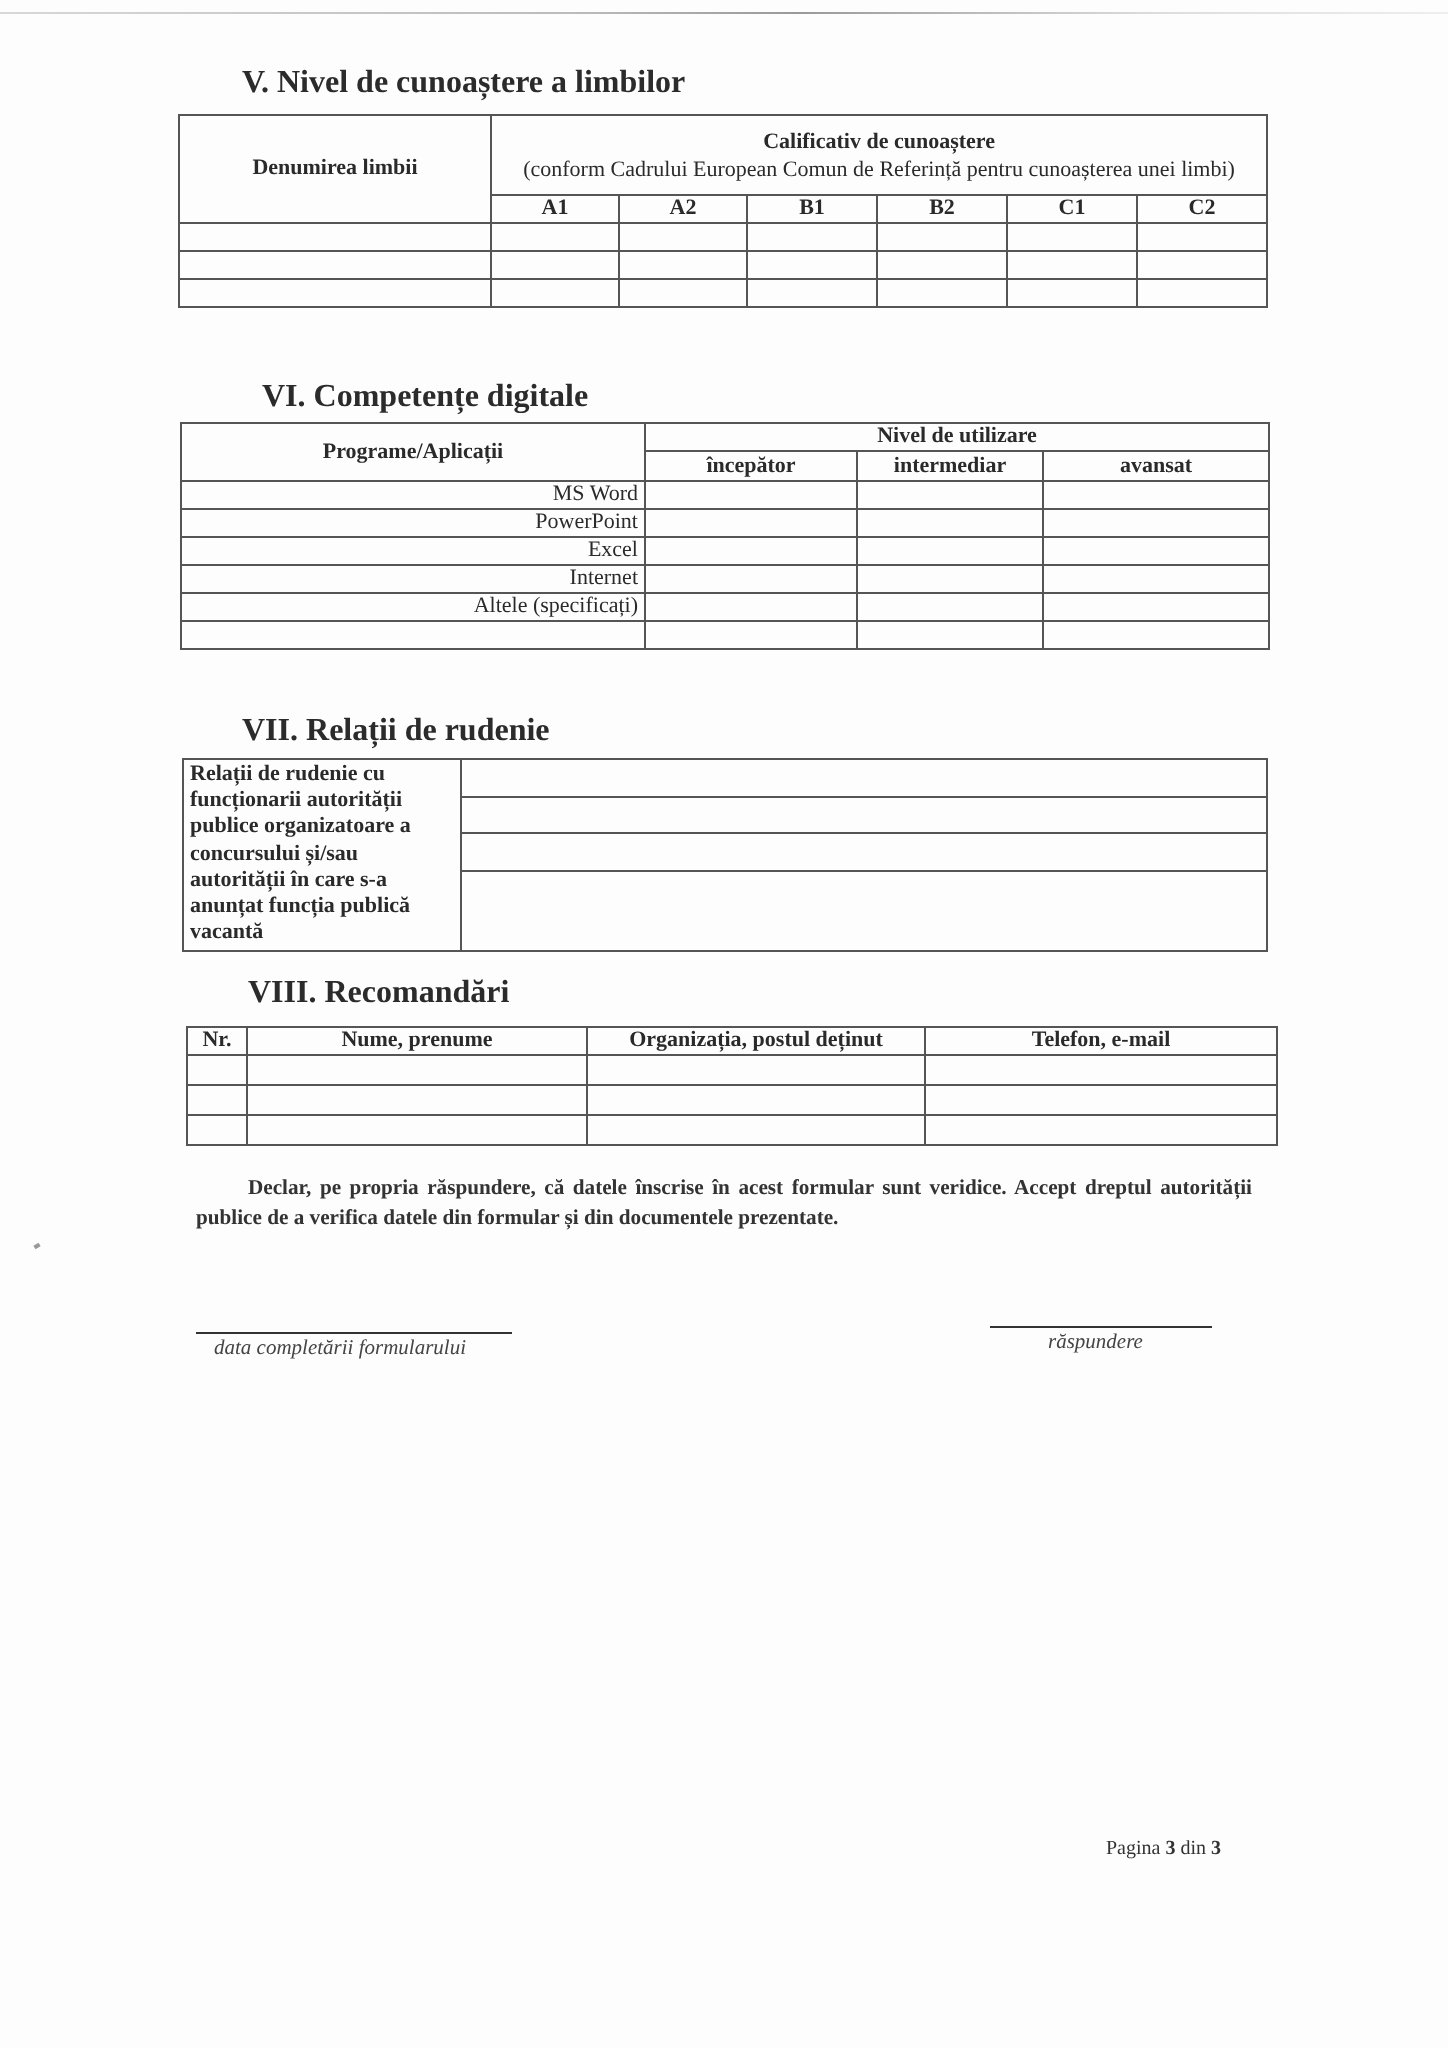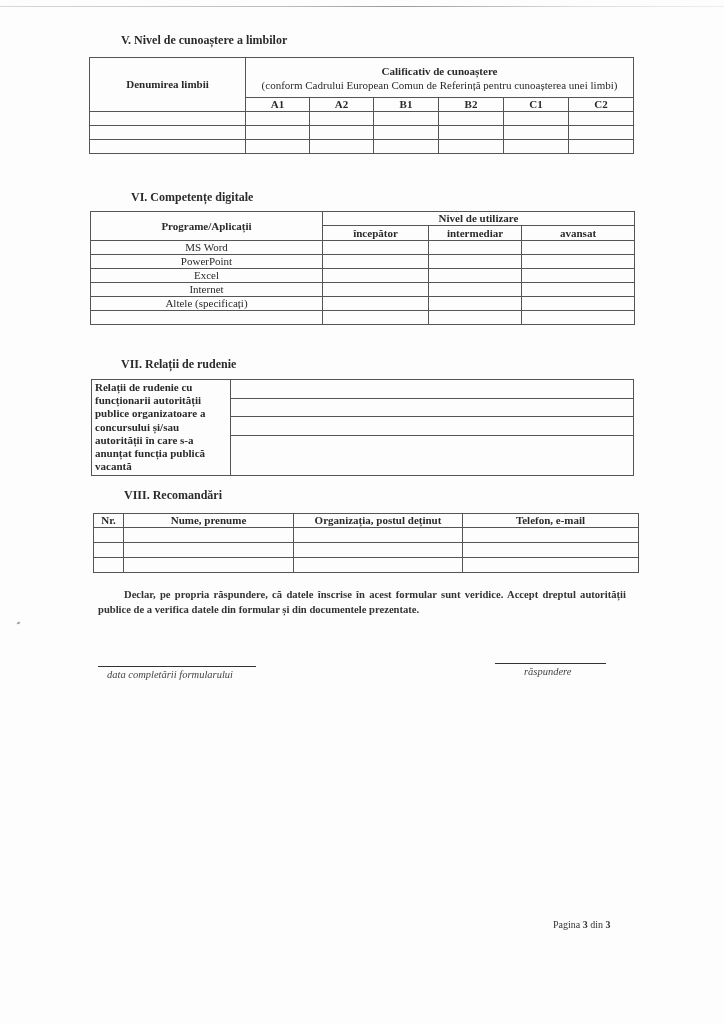--- a/index.html
+++ b/index.html
@@ -2,26 +2,26 @@
 <html><head>
 <meta charset="utf-8">
 <style>
   html, body { margin: 0; padding: 0; }
   body {
     width: 724px; height: 1024px; background: #fdfdfd; position: relative; overflow: hidden;
     font-family: "Liberation Serif", "DejaVu Serif", serif; color: #2a2a2a;
   }
   .scanline { position: absolute; left: 0; top: 6px; width: 724px; height: 1px;
     background: linear-gradient(90deg, #d8d8d8 0%, #bbb 40%, #999 55%, #ddd 80%, #eee 100%); }
-  .section-title { position: absolute; font-weight: bold; font-size: 12px; color: #2b2b2b; }
+  .section-title { position: absolute; font-weight: bold; font-size: 16px; color: #2b2b2b; }
   table { position: absolute; border-collapse: collapse; table-layout: fixed; }
   td, th { border: 1px solid #555; padding: 0 3px; font-size: 11px; line-height: 13px; overflow: hidden; white-space: nowrap; }
   th { font-weight: bold; text-align: center; }
   .sub { font-weight: normal; }
-  .left { text-align: center; font-weight: normal; }
+  .left { text-align: right; font-weight: normal; }
   .rel-label { font-weight: bold; white-space: normal; vertical-align: top; line-height: 13.2px; padding: 1px 3px; font-size: 11px; margin-left: 44px; }
   .declaration { position: absolute; left: 98px; top: 587px; width: 528px; font-weight: bold; font-size: 10.6px; line-height: 15px; text-align: justify; color: #333; }
   .declaration .indent { display: inline-block; width: 26px; }
   .sigline { position: absolute; height: 1px; background: #333; }
   .siglabel { position: absolute; font-style: italic; font-size: 10.5px; color: #444; }
   .footer { position: absolute; left: 553px; top: 919px; font-size: 10px; color: #333; }
   .footer b { font-weight: bold; }
   .speck { position: absolute; left: 17px; top: 622px; width: 3px; height: 2px; background: #999; transform: rotate(-30deg); }
 </style>
 </head>

